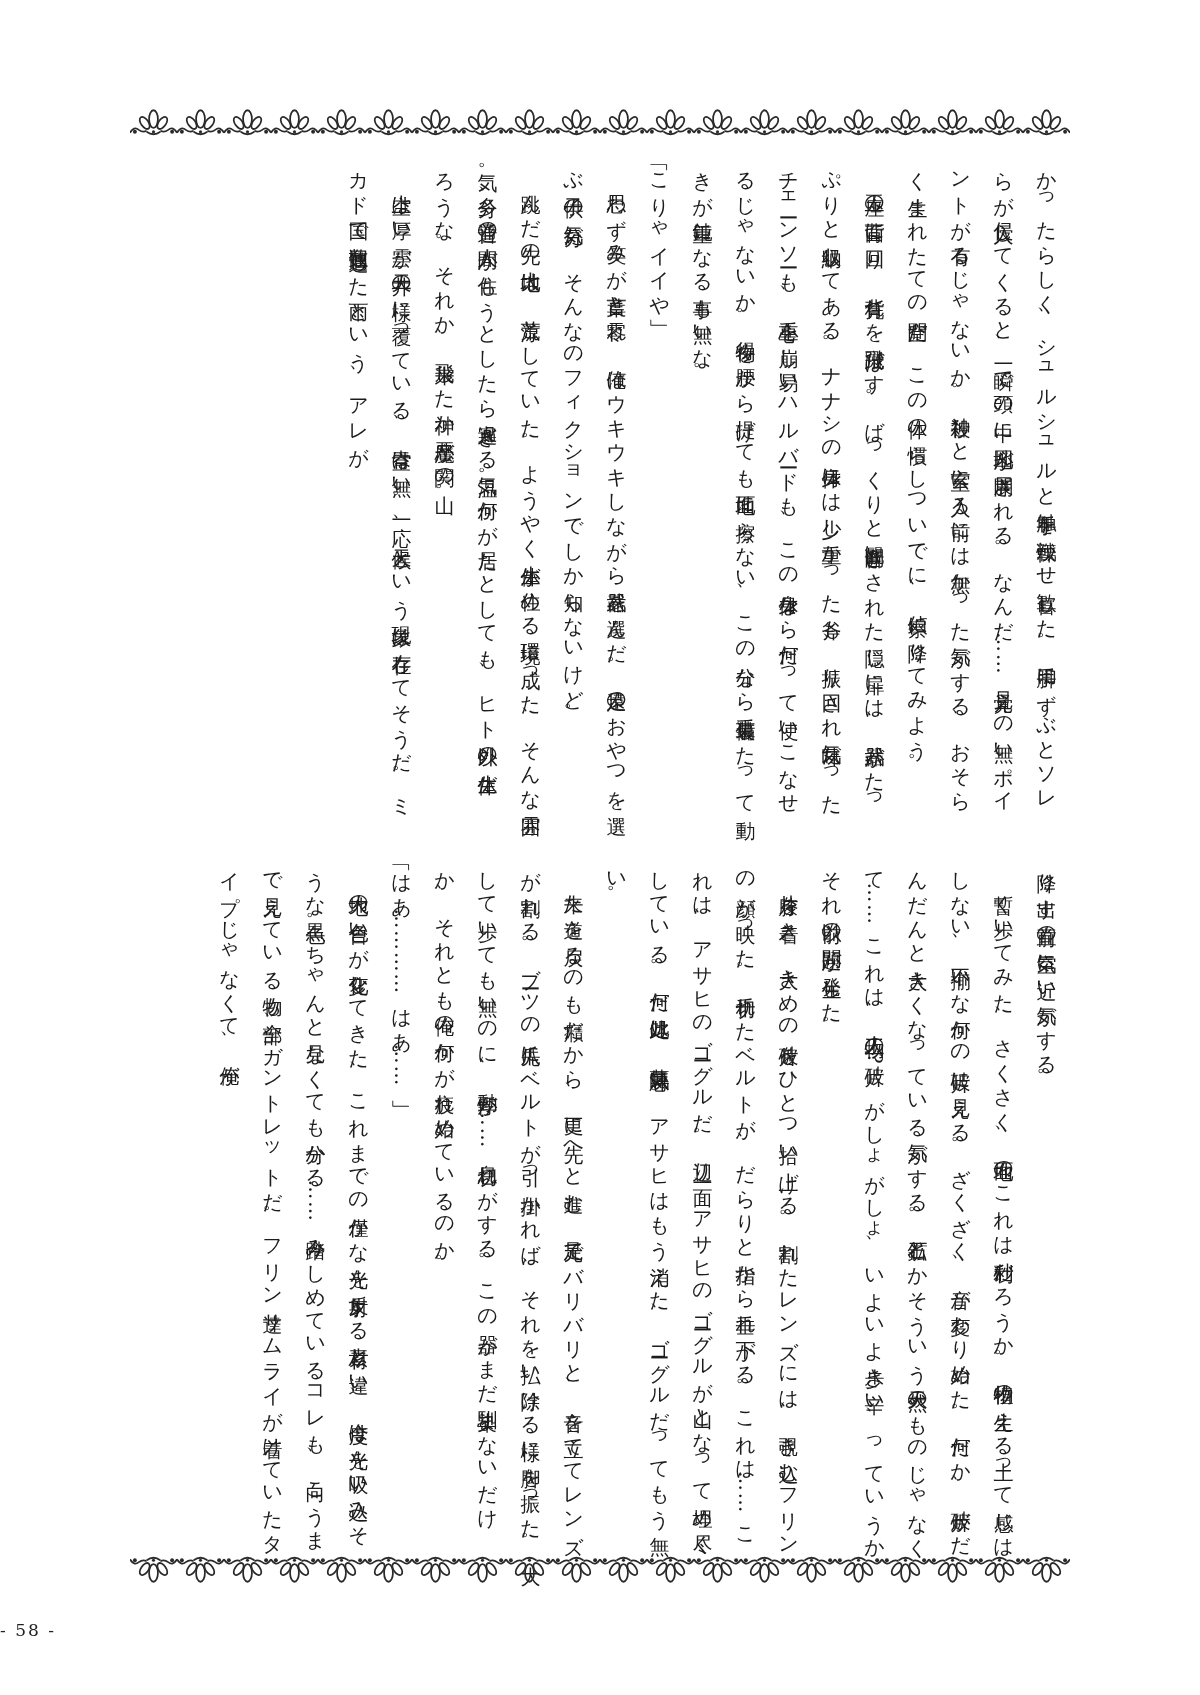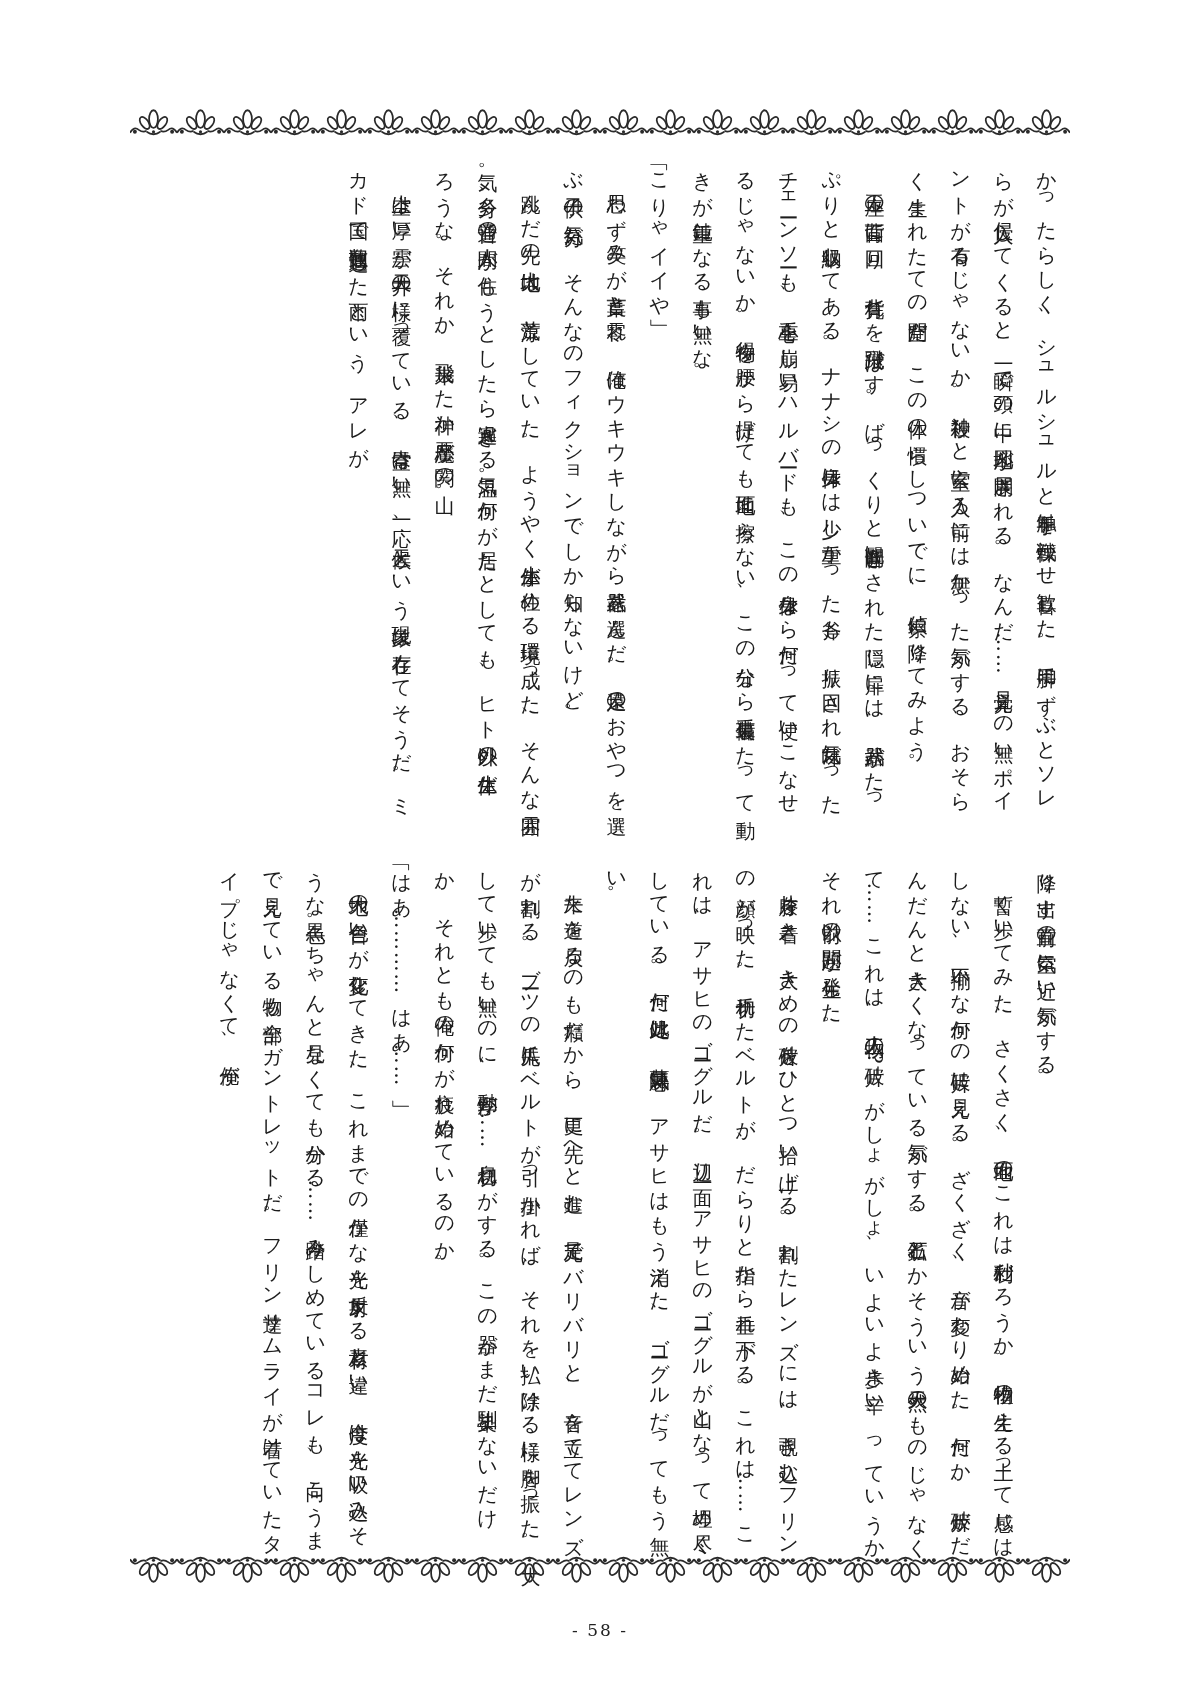--- a/index.html
+++ b/index.html
@@ -31,21 +31,21 @@
     color:#1c1c1c;
   }
   .band p { margin:0; padding:0; }
   .band p.indent { text-indent:21px; }
   .band-upper { top:158px; right:132px; width:940px; height:652px; }
   .band-lower { top:858px; right:132px; width:940px; height:698px; }
   .page-number {
     position:absolute;
     top:1620px; left:0;
     width:100%;
-    text-align:center;
+    text-align:left;
     font-size:17px;
     letter-spacing:2px;
     color:#222222;
   }
 </style>
 </head>
 <body>
 
 <div class="page">
 

